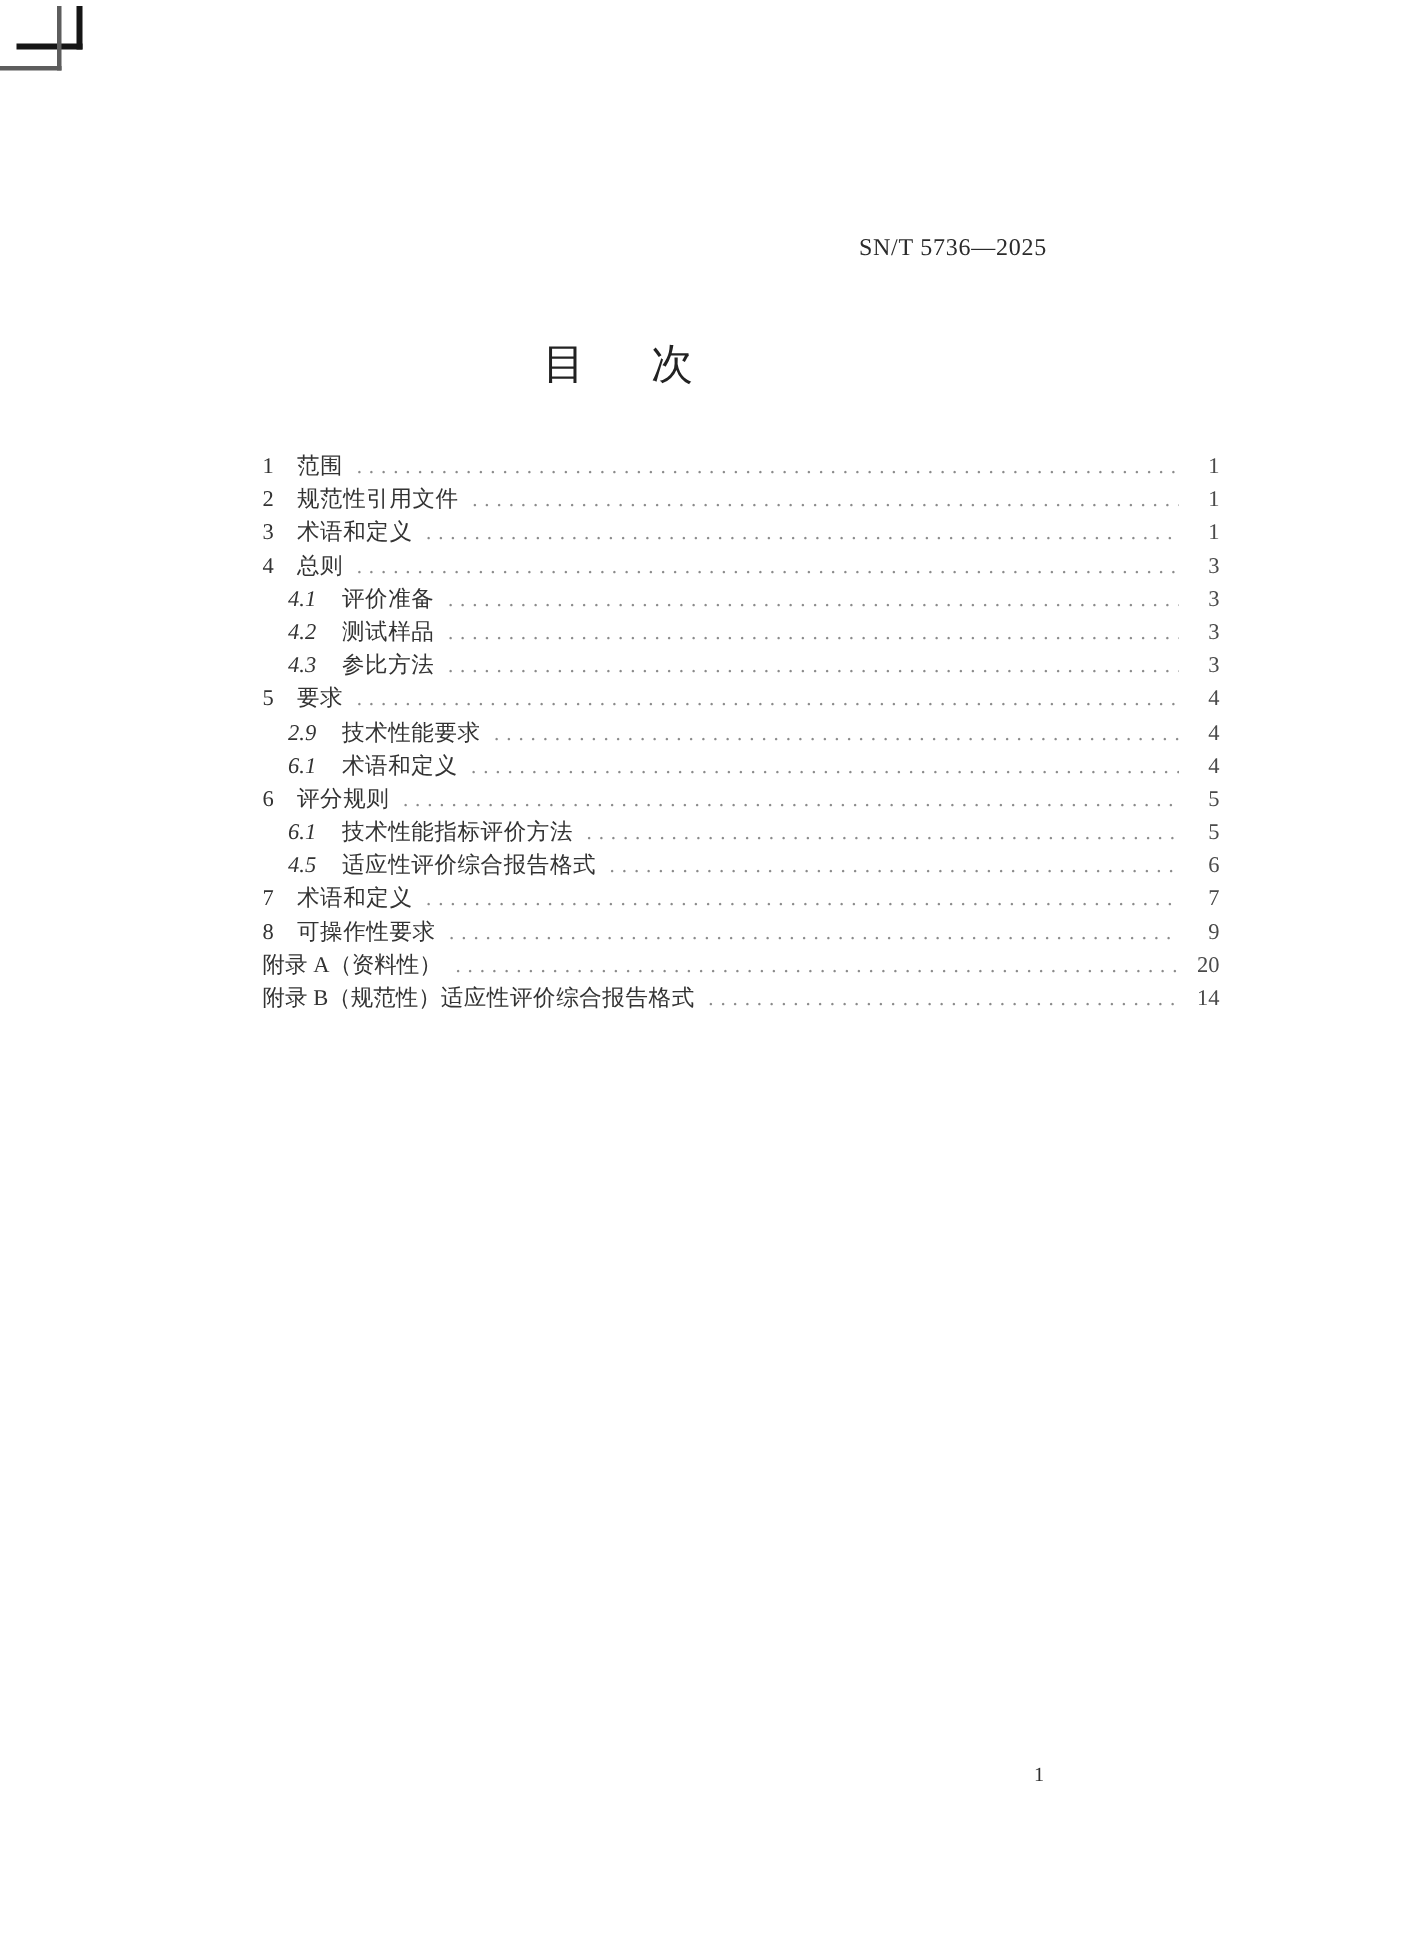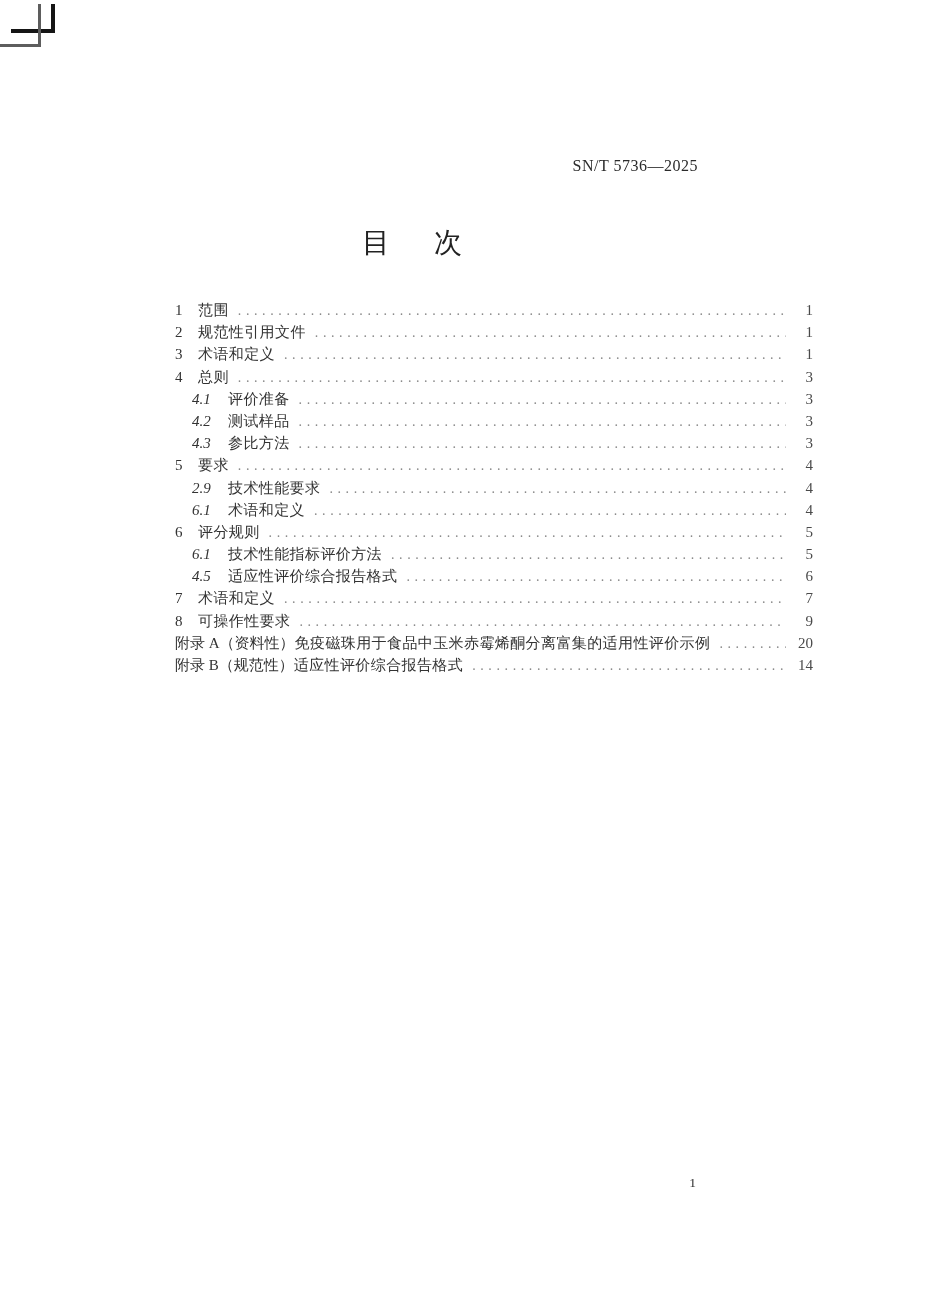--- a/index.html
+++ b/index.html
@@ -216,21 +216,20 @@
         <span class="page">7</span>
       </div>
       <div class="toc-row level-1">
         <span class="num">8</span>
         <span class="label">可操作性要求</span>
         <span class="leader">........................................................................................................................</span>
         <span class="page">9</span>
       </div>
       <div class="toc-row level-appendix">
         <span class="num">附录 A（资料性）</span>
-        <span class="label">免疫磁珠用于食品中玉米赤霉烯酮分离富集的适用性评价示例</span>
         <span class="leader">........................................................................................................................</span>
         <span class="page">20</span>
       </div>
       <div class="toc-row level-appendix">
         <span class="num">附录 B（规范性）</span>
         <span class="label">适应性评价综合报告格式</span>
         <span class="leader">........................................................................................................................</span>
         <span class="page">14</span>
       </div>
     </div>

